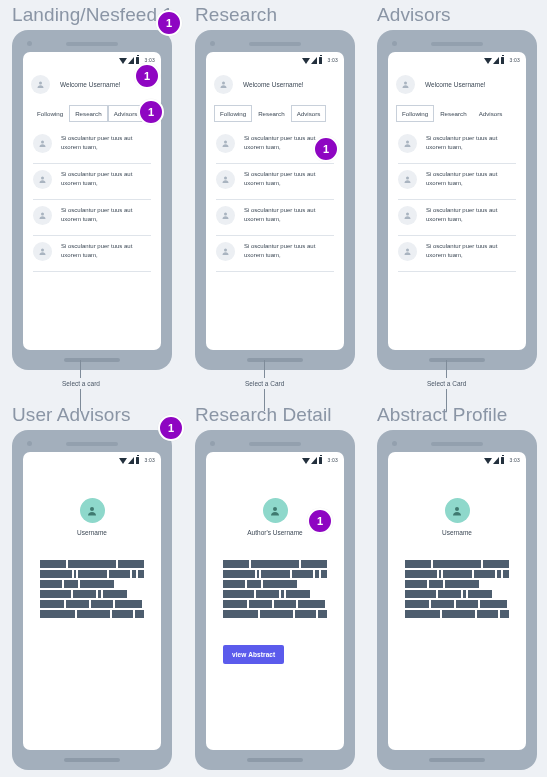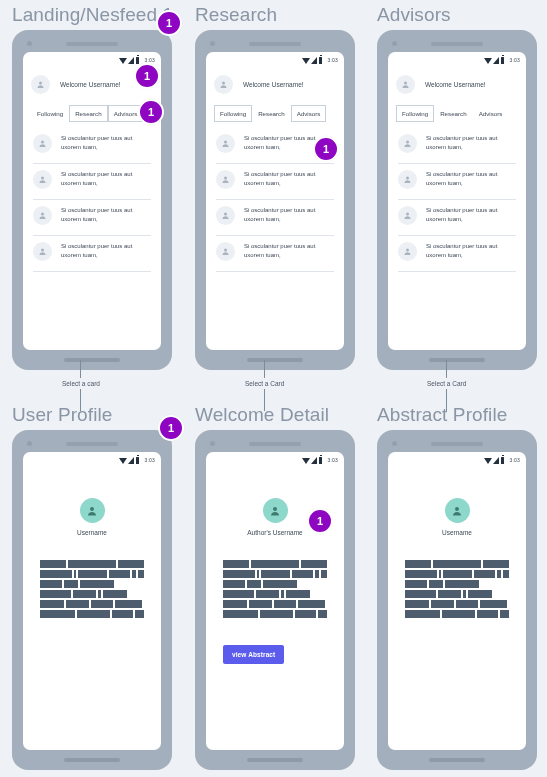--- a/index.html
+++ b/index.html
@@ -532,21 +532,21 @@
     <span class="conn-line-bot"></span>
   </div>
 
   <div class="connector" style="left:427px; top:360px;">
     <span class="conn-line-top"></span>
     <span class="conn-label">Select a Card</span>
     <span class="conn-line-bot"></span>
   </div>
 
   <div class="group" style="left:12px; top:404px;">
-    <div class="group-title">User Profile</div>
+    <div class="group-title">User Advisors</div>
     <div class="phone" style="height:340px;">
       <span class="phone-cam"></span>
       <span class="phone-speaker"></span>
       <span class="phone-home"></span>
       <div class="screen">
 
         <div class="statusbar">
           <div class="sb-icons">
             <span class="ico-wifi"></span>
             <span class="ico-signal"></span>
@@ -602,21 +602,21 @@
                 <i style="width:9px"></i>
               </div>
           </div>
         </div>
 
       </div>
     </div>
   </div>
 
   <div class="group" style="left:195px; top:404px;">
-    <div class="group-title">Welcome Detail</div>
+    <div class="group-title">Research Detail</div>
     <div class="phone" style="height:340px;">
       <span class="phone-cam"></span>
       <span class="phone-speaker"></span>
       <span class="phone-home"></span>
       <div class="screen">
 
         <div class="statusbar">
           <div class="sb-icons">
             <span class="ico-wifi"></span>
             <span class="ico-signal"></span>

